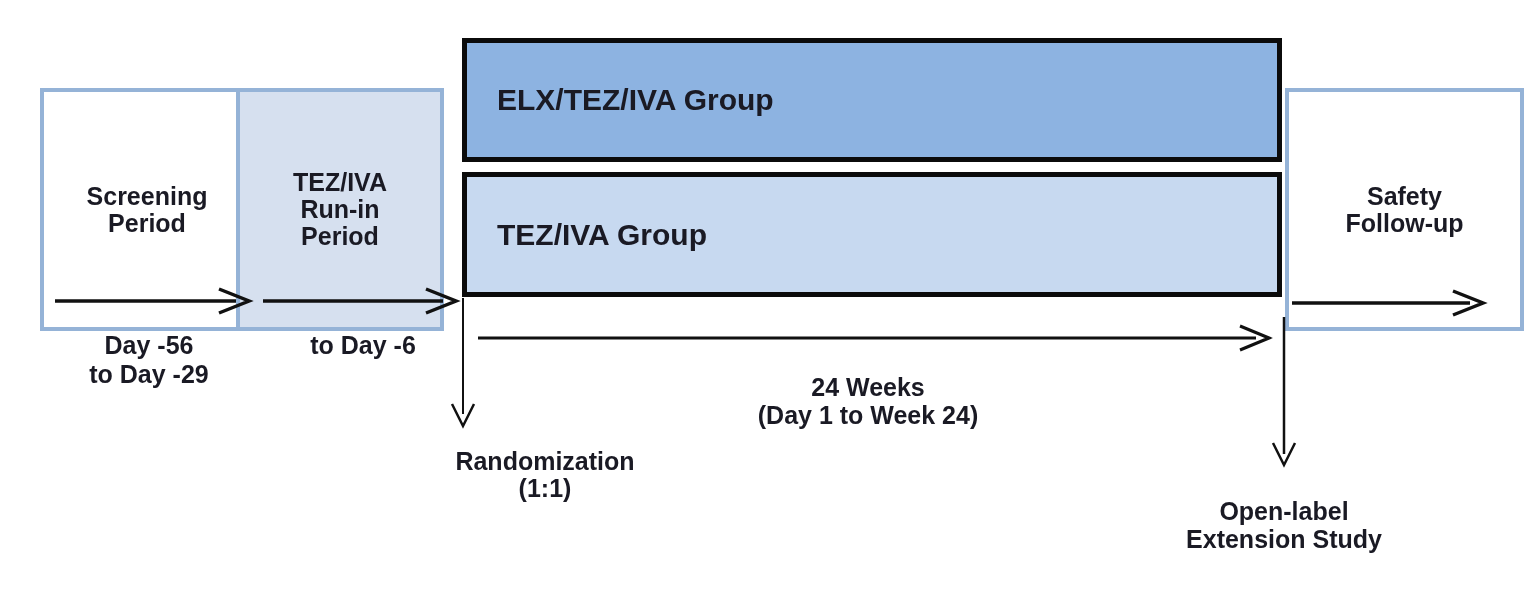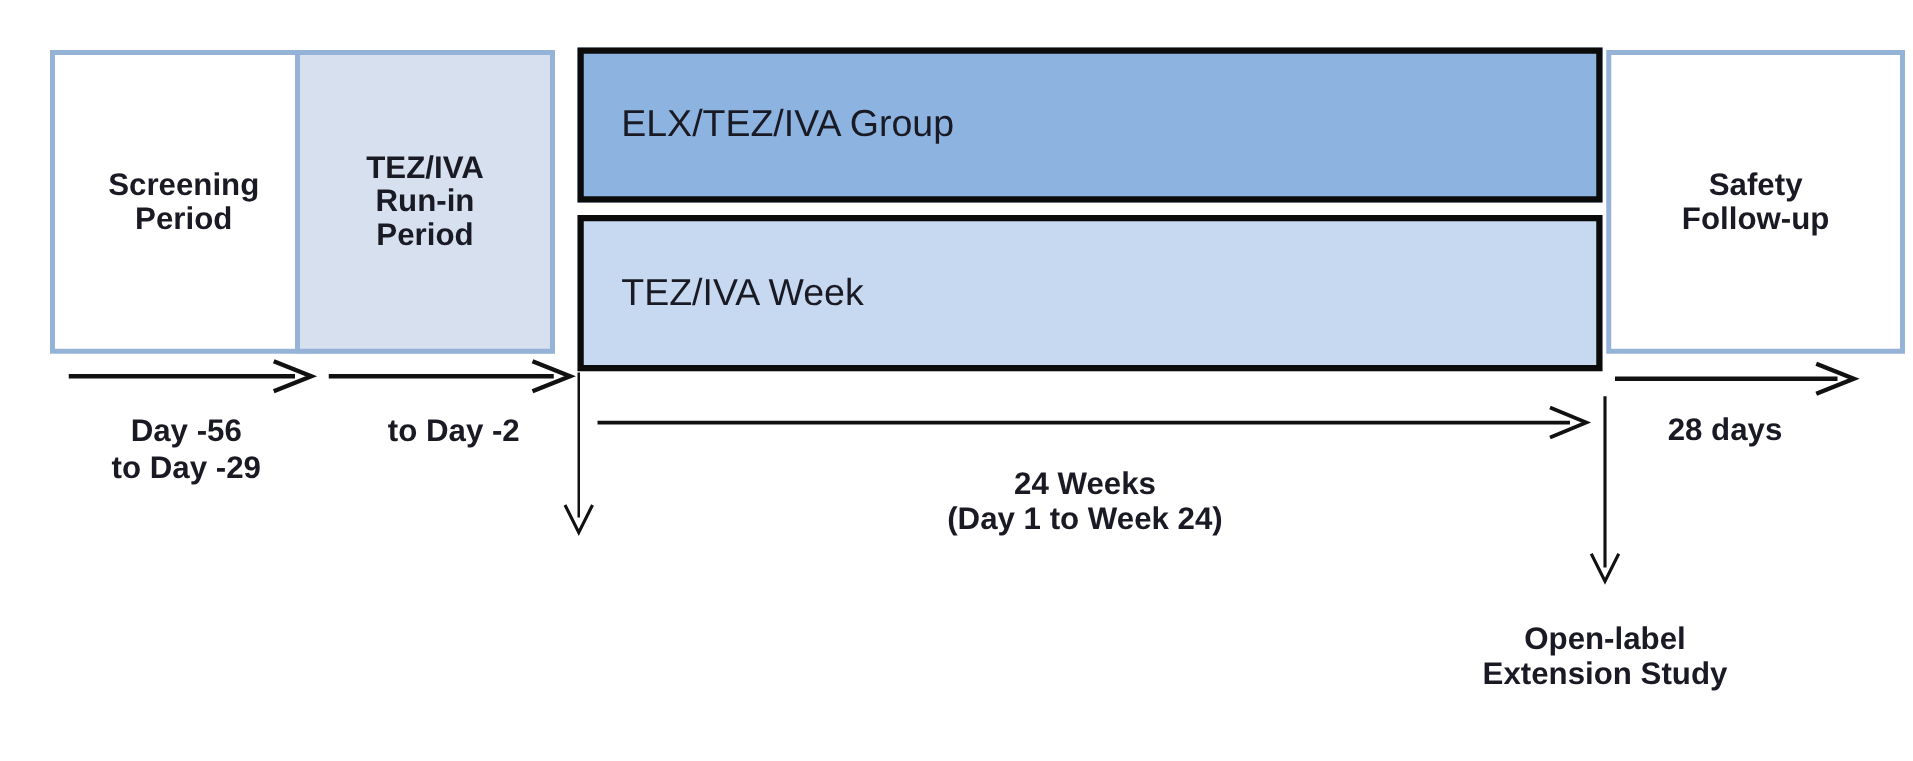--- a/index.html
+++ b/index.html
@@ -14,34 +14,34 @@
   *{margin:0;padding:0;box-sizing:border-box;}
   html,body{background:var(--bg);}
   body{font-family:"Liberation Sans",sans-serif;color:var(--text);}
   .canvas{
     position:relative;
     width:1530px;height:609px;
     background:var(--bg);
     overflow:hidden;
   }
   .box{position:absolute;display:flex;align-items:center;justify-content:center;}
-  .period-box{border:4px solid var(--light-border);background:#fff;}
+  .period-box{border:4px solid var(--light-border);background:#fff;margin-top:48px;}
   .box-label{font-weight:bold;font-size:25px;line-height:27px;text-align:center;}
   .screening{left:40px;top:40px;width:214px;height:243px;}
   .runin{left:236px;top:40px;width:208px;height:243px;background:var(--runin-fill);}
   .safety{left:1285px;top:40px;width:239px;height:243px;}
   .group-box{
     left:462px;width:820px;
     border:5px solid var(--black-border);
     justify-content:flex-start;
     padding-left:30px;
   }
   .elx{top:38px;height:124px;background:var(--elx-fill);}
   .tez{top:172px;height:125px;background:var(--tez-fill);}
-  .group-label{font-weight:normal;font-size:30px;}
+  .group-label{font-weight:bold;font-size:30px;}
   .tl-label{
     position:absolute;
     font-weight:bold;font-size:25px;line-height:29px;
     text-align:center;
   }
   .lbl-day56{left:49px;top:331px;width:200px;}
   .lbl-day28{left:263px;top:331px;width:200px;}
   .lbl-24w{left:668px;top:373px;width:400px;line-height:28px;}
   .lbl-28d{left:1280px;top:330px;width:200px;}
   .lbl-rand{left:445px;top:448px;width:200px;line-height:27px;}
@@ -67,21 +67,21 @@
       <div>Run-in</div>
       <div>Period</div>
     </div>
   </div>
 
   <div class="box group-box elx">
     <div class="group-label">ELX/TEZ/IVA Group</div>
   </div>
 
   <div class="box group-box tez">
-    <div class="group-label">TEZ/IVA Week</div>
+    <div class="group-label">TEZ/IVA Group</div>
   </div>
 
   <div class="box period-box safety">
     <div class="box-label">
       <div>Safety</div>
       <div>Follow-up</div>
     </div>
   </div>
 
   <svg class="arrows" viewBox="0 0 1530 609" xmlns="http://www.w3.org/2000/svg">
@@ -116,31 +116,32 @@
       <path d="M1273 443 L1284 465 L1295 443" stroke-width="2.5"></path>
     </g>
   </svg>
 
   <div class="tl-label lbl-day56">
     <div>Day -56</div>
     <div>to Day -29</div>
   </div>
 
   <div class="tl-label lbl-day28">
-    <div>to Day -2</div>
+    <div>to Day -6</div>
   </div>
 
   <div class="tl-label lbl-24w">
     <div>24 Weeks</div>
     <div>(Day 1 to Week 24)</div>
   </div>
 
-  <div class="tl-label lbl-28d">
-    <div>28 days</div>
+
+  <div class="tl-label lbl-rand">
+    <div>Randomization</div>
+    <div>(1:1)</div>
   </div>
-
 
   <div class="tl-label lbl-ext">
     <div>Open-label</div>
     <div>Extension Study</div>
   </div>
 
 </div>
 
 </body></html>

